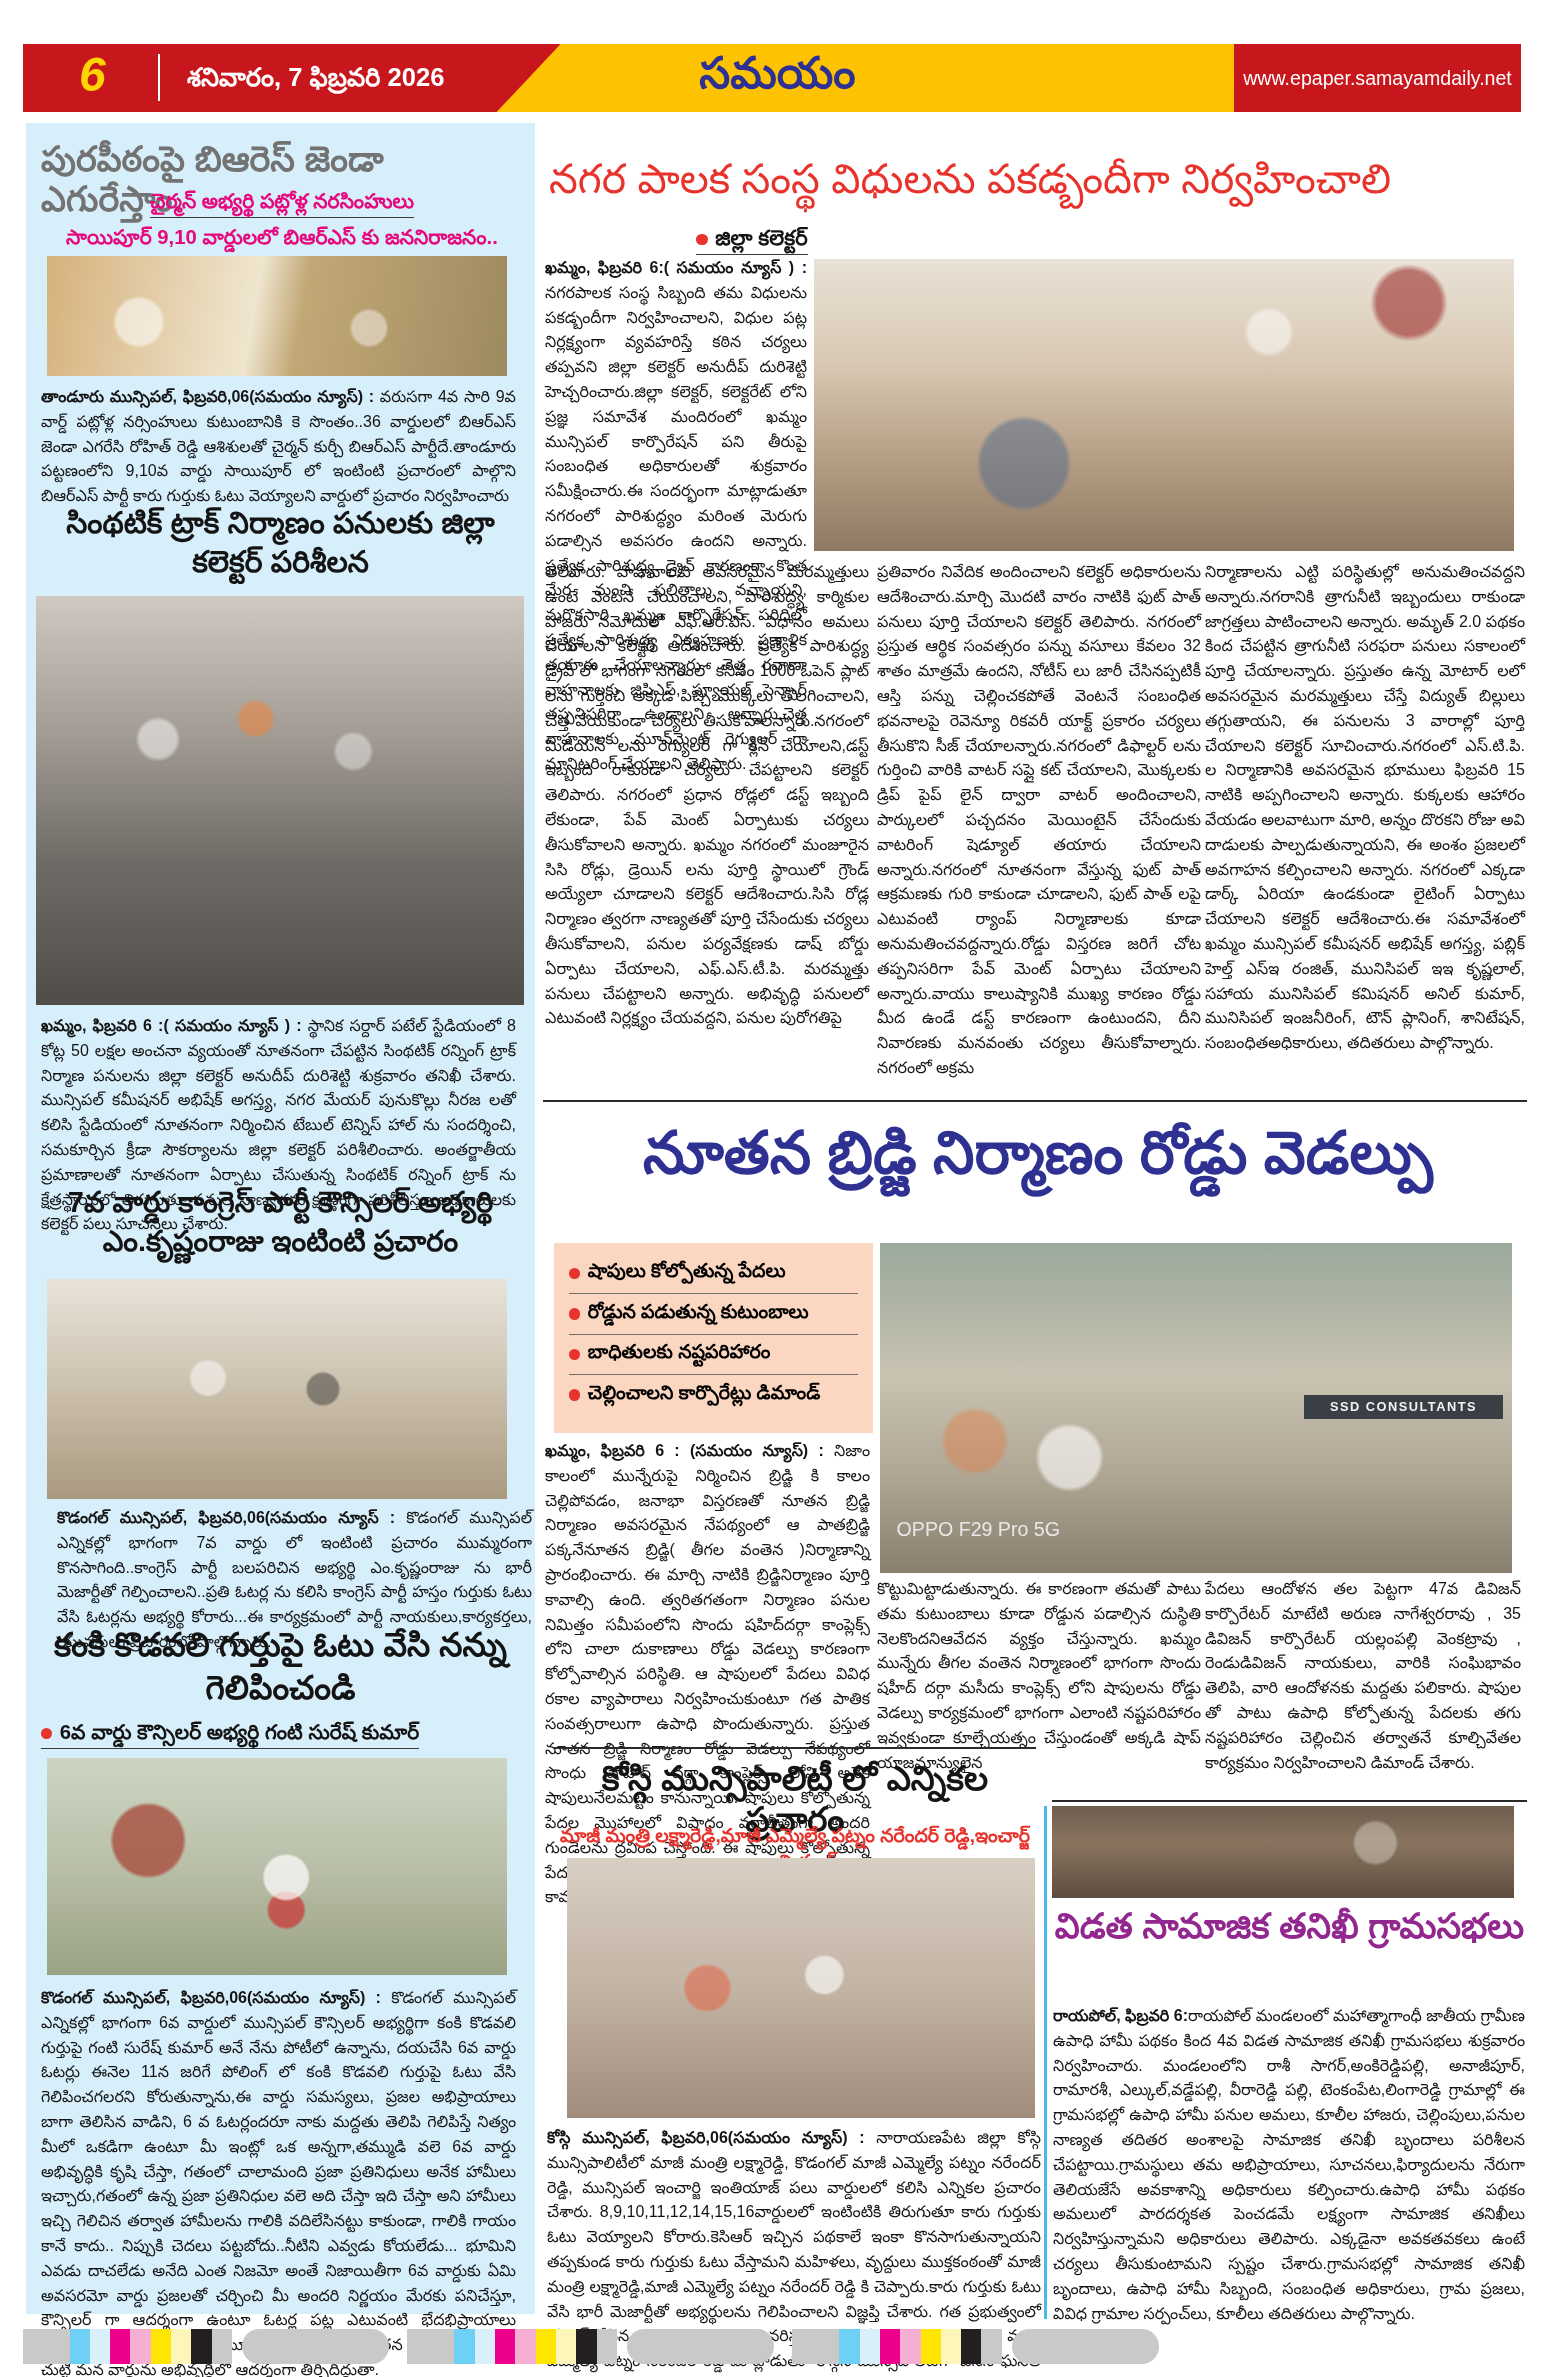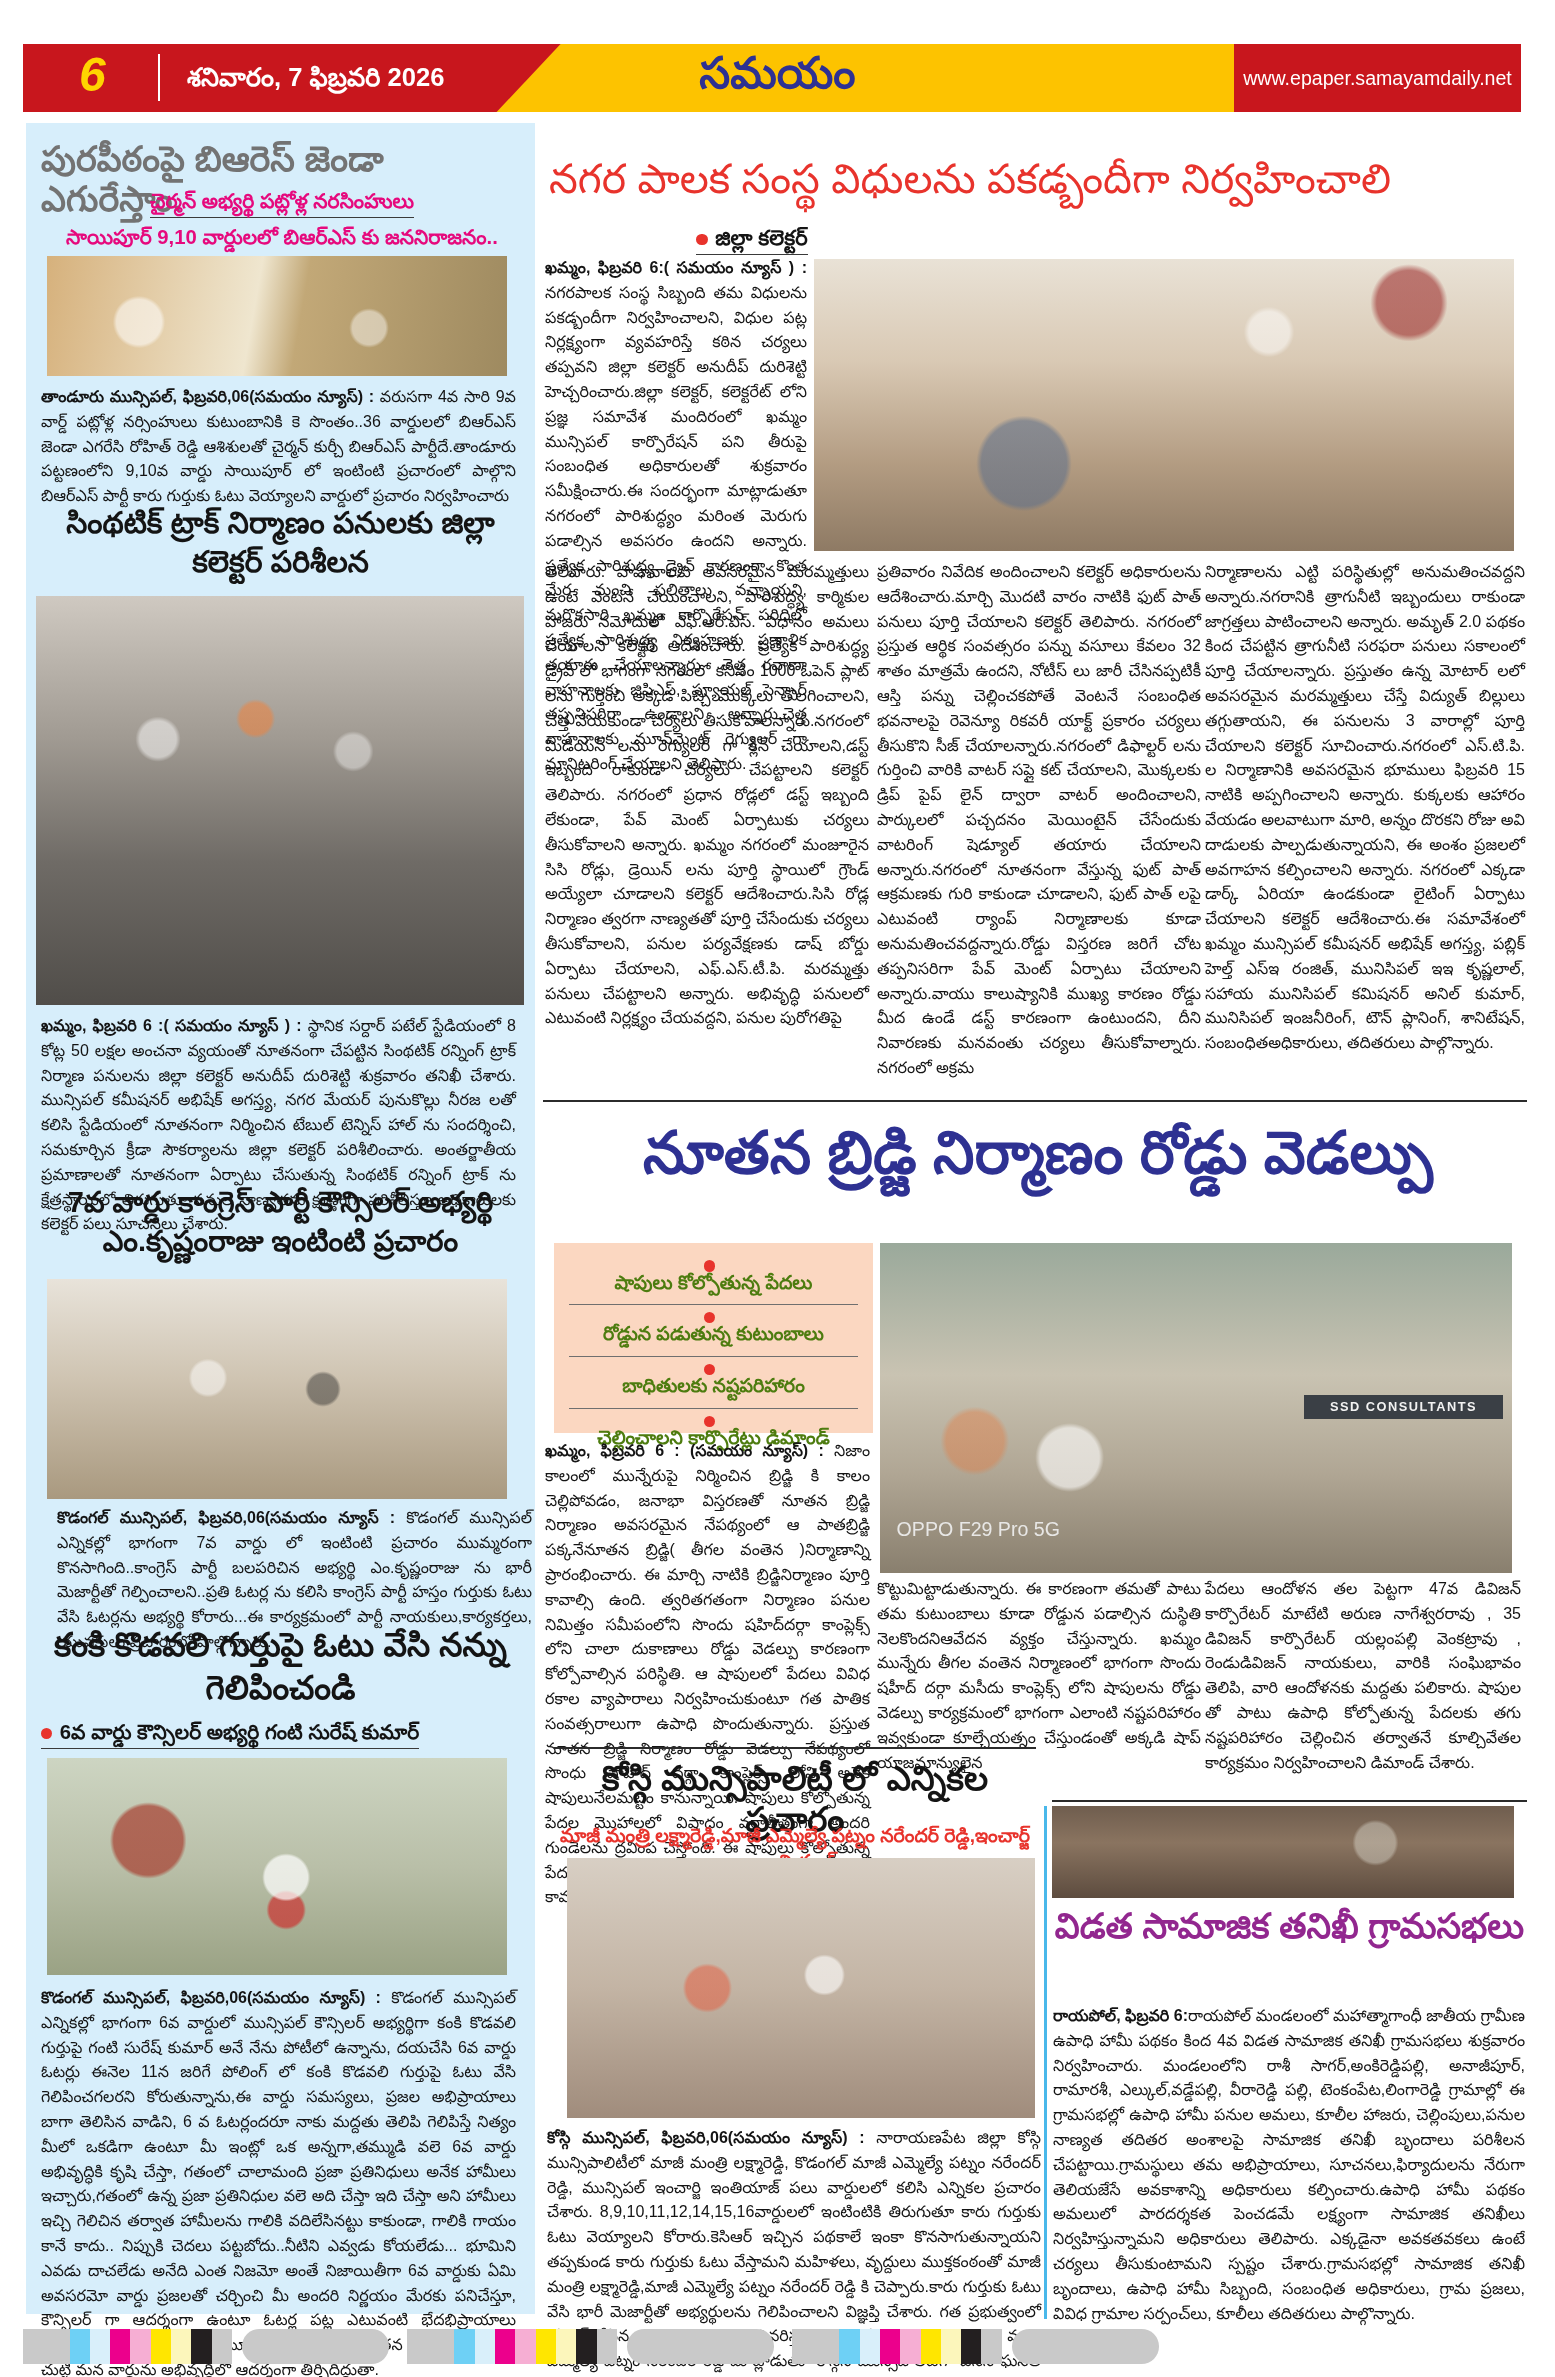--- a/index.html
+++ b/index.html
@@ -69,21 +69,21 @@
       linear-gradient(180deg,#d8cfc4,#c3b4a4 50%,#a08c7c);}
   .ph-office{background:
       radial-gradient(circle at 70% 40%, rgba(230,230,220,.4) 0 6%, transparent 7%),
       linear-gradient(180deg,#6f5d4e,#8a7460 40%,#5d4c3f);}
   .photo-sign{position:absolute;top:46%;right:9px;width:199px;background:#3a3f45;color:#f2f2f2;
               font-size:12.8px;font-weight:700;letter-spacing:1.5px;text-align:center;padding:4.5px 0;}
   .photo-watermark{position:absolute;left:16.6px;bottom:32px;color:#efefef;font-size:19.6px;opacity:.92;}
 
   
   .pink-box{left:554px;top:1243px;width:319px;height:190px;background:#fbd7c1;box-sizing:border-box;padding:10.5px 15px 7.5px 15px;}
-  .pink-row{display:flex;align-items:center;font-size:19px;font-weight:700;color:#4d7c0f;padding:6.8px 0;flex-direction:column;}
+  .pink-row{display:flex;align-items:center;font-size:19px;font-weight:700;color:#000000;padding:6.8px 0;}
   .pink-row.sep{border-bottom:1.5px solid #6f6f6f;}
 
   .rule{background:#2b2b2b;}
   .vdivider{background:#49b8ea;}
 
   
   .cal-bar{left:22.6px;top:2329px;width:1510px;height:35px;display:flex;align-items:stretch;}
   .cb-group{display:flex;align-items:stretch;margin-right:18px;}
   .cb-s{width:20.3px;}
   .cb-s:first-child{width:47px;}

